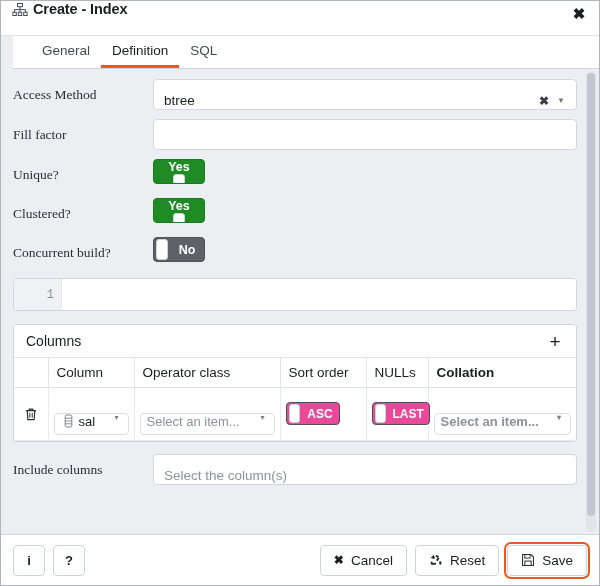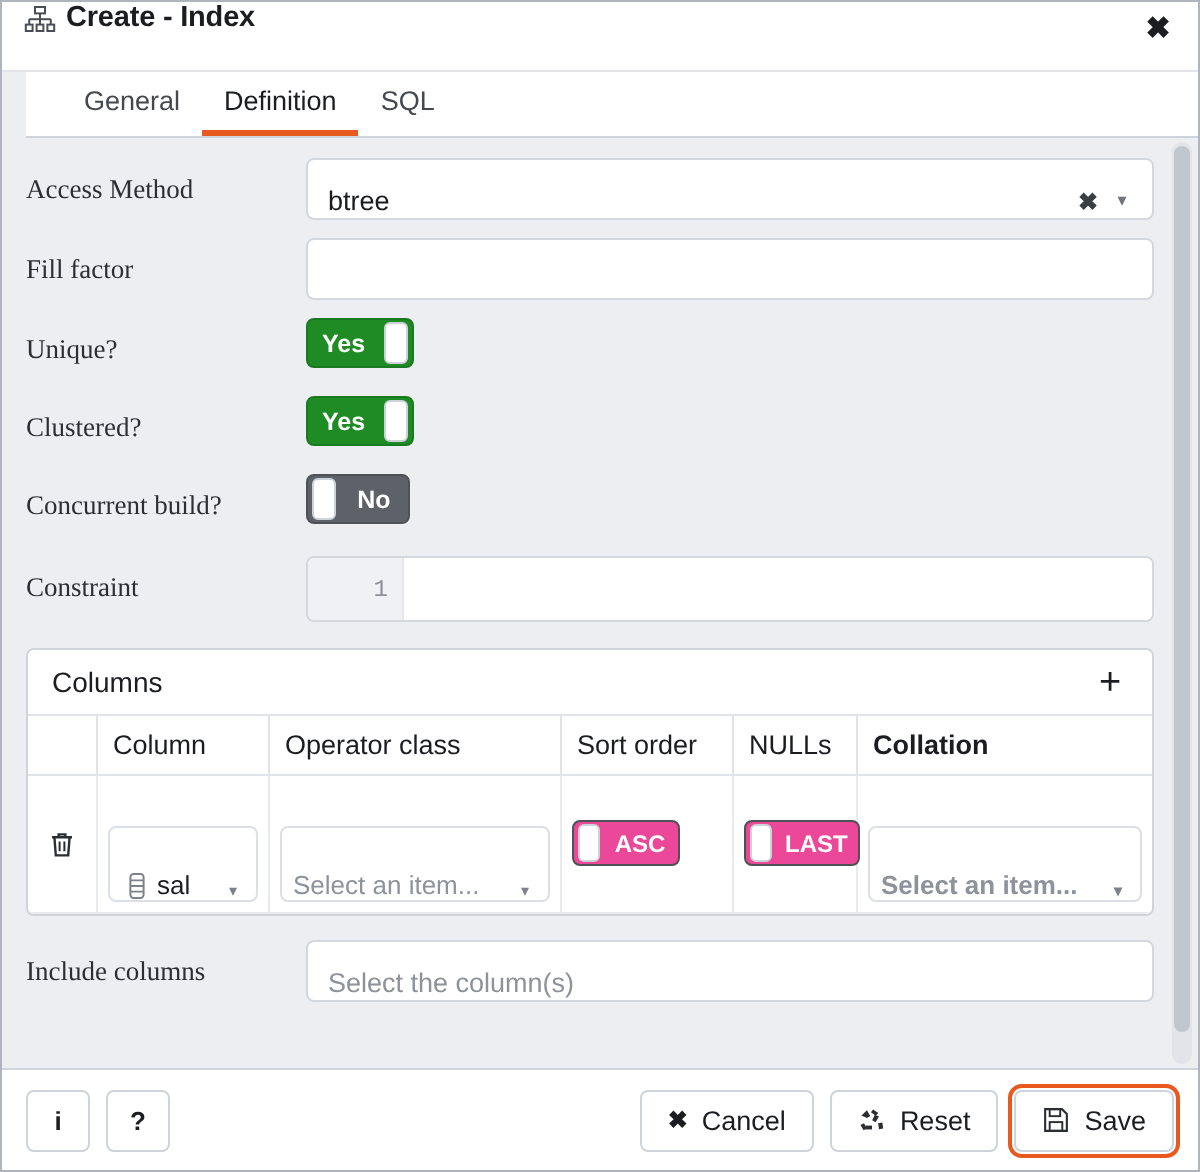--- a/index.html
+++ b/index.html
@@ -205,21 +205,21 @@
     height: 19px;
     background: #ffffff;
     border: 1px solid #cdd1d8;
     border-radius: 3px;
     flex: none;
     margin: 0 2px;
   }
   .toggle.on {
     background: #1f8b24;
     border: 1px solid #1a7a1f;
-    flex-direction: row;
+    flex-direction: column;
   }
   .toggle.off {
     background: #5e6268;
     border: 1px solid #4e5257;
     flex-direction: row-reverse;
   }
 
   
   .codefield {
     display: flex;
@@ -302,27 +302,27 @@
   table.grid td {
     padding: 5px 5px;
     border-right: 1px solid #e8eaee;
     border-bottom: 1px solid #e8eaee;
     vertical-align: middle;
     background: #ffffff;
   }
   table.grid th:last-child, table.grid td:last-child { border-right: none; font-weight: bold; }
 
   .cell-sel {
-    height: 38px;
+    height: 22px;
     box-sizing: border-box;
     background: #ffffff;
     border: 1px solid #dcdfe5;
     border-radius: 4px;
     display: flex;
-    align-items: flex-end;
+    align-items: flex-start;
     padding: 0 3px 0 6px;
     font-size: 13px;
     overflow: hidden;
     margin-top: 20px;
   }
   .cell-sel .ph { flex: 1; color: #8d929b; white-space: nowrap; overflow: hidden; }
   .cell-sel .v { flex: 1; color: #1b1d21; white-space: nowrap; overflow: hidden; }
   .cell-sel .cr {
     width: 16px; text-align: center; font-size: 8px; color: #7c818a; line-height: 1;
   }
@@ -469,21 +469,20 @@
         <div class="lbl">Concurrent build?</div>
         <div class="ctrl">
           <div class="toggle off">
             <span class="txt">No</span>
             <span class="knob"></span>
           </div>
         </div>
       </div>
 
       <div class="row" style="margin-bottom:13px;">
-        <div class="lbl">Constraint</div>
         <div class="ctrl">
           <div class="codefield">
             <span class="gutter">1</span>
             <span class="area"></span>
           </div>
         </div>
       </div>
 
       <div class="panel">
         <div class="panel-head">

